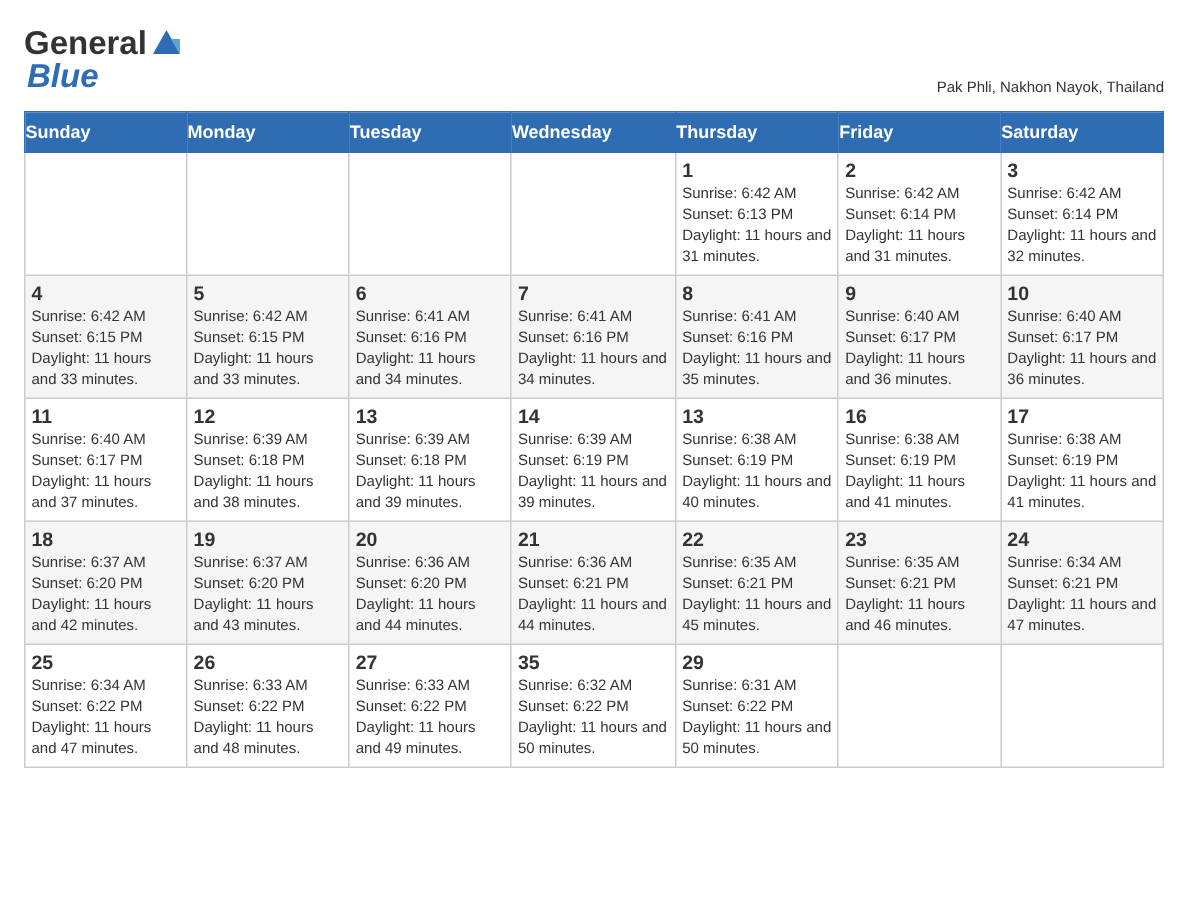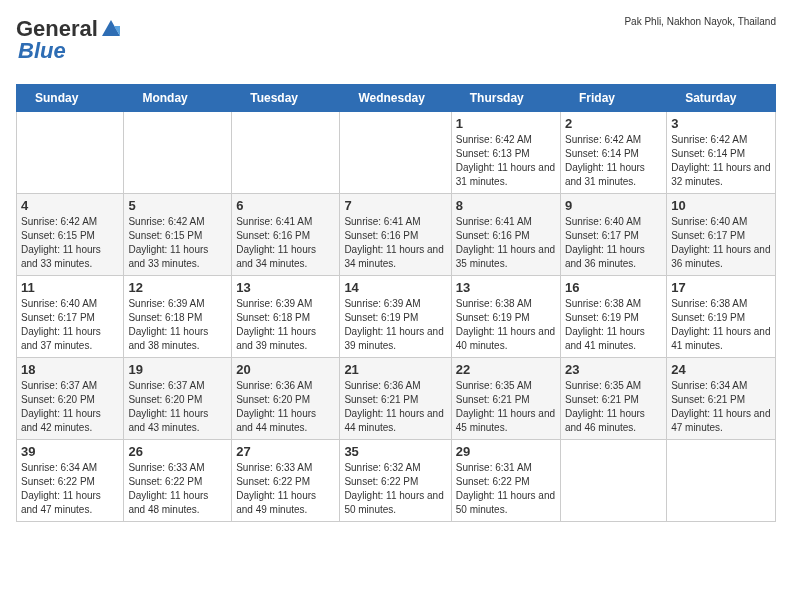--- a/index.html
+++ b/index.html
@@ -6,22 +6,22 @@
     body {
       font-family: Arial, sans-serif;
       background: #fff;
       width: 792px;
       min-height: 612px;
       padding: 16px;
     }
     .header-section {
       display: flex;
       justify-content: space-between;
-      align-items: flex-start;
-      margin-bottom: 20px;
+      align-items: flex-end;
+      margin-bottom: 10px;
     }
     .logo {
       display: flex;
       flex-direction: column;
       align-items: flex-start;
     }
     .logo-general { color: #333; }
     .logo-blue { color: #2E6DB4; }
     .title-section {
       text-align: right;
@@ -37,21 +37,21 @@
       color: #333;
     }
     table {
       width: 100%;
       border-collapse: collapse;
       font-size: 11px;
     }
     thead tr th {
       background-color: #2E6DB4;
       color: #fff;
-      padding: 6px 18px;
+      padding: 6px 0;
       text-align: left;
       font-size: 12px;
       font-weight: bold;
       border: 1px solid #2E6DB4;
     }
     tbody tr td {
       border: 1px solid #ccc;
       vertical-align: top;
       padding: 4px;
       min-height: 70px;
@@ -212,21 +212,21 @@
           <span class="day-num">23</span>
           <div class="day-info">Sunrise: 6:35 AM<br>Sunset: 6:21 PM<br>Daylight: 11 hours and 46 minutes.</div>
         </td>
         <td>
           <span class="day-num">24</span>
           <div class="day-info">Sunrise: 6:34 AM<br>Sunset: 6:21 PM<br>Daylight: 11 hours and 47 minutes.</div>
         </td>
       </tr>
       <tr>
         <td>
-          <span class="day-num">39</span>
+          <span class="day-num">25</span>
           <div class="day-info">Sunrise: 6:34 AM<br>Sunset: 6:22 PM<br>Daylight: 11 hours and 47 minutes.</div>
         </td>
         <td>
           <span class="day-num">26</span>
           <div class="day-info">Sunrise: 6:33 AM<br>Sunset: 6:22 PM<br>Daylight: 11 hours and 48 minutes.</div>
         </td>
         <td>
           <span class="day-num">27</span>
           <div class="day-info">Sunrise: 6:33 AM<br>Sunset: 6:22 PM<br>Daylight: 11 hours and 49 minutes.</div>
         </td>

